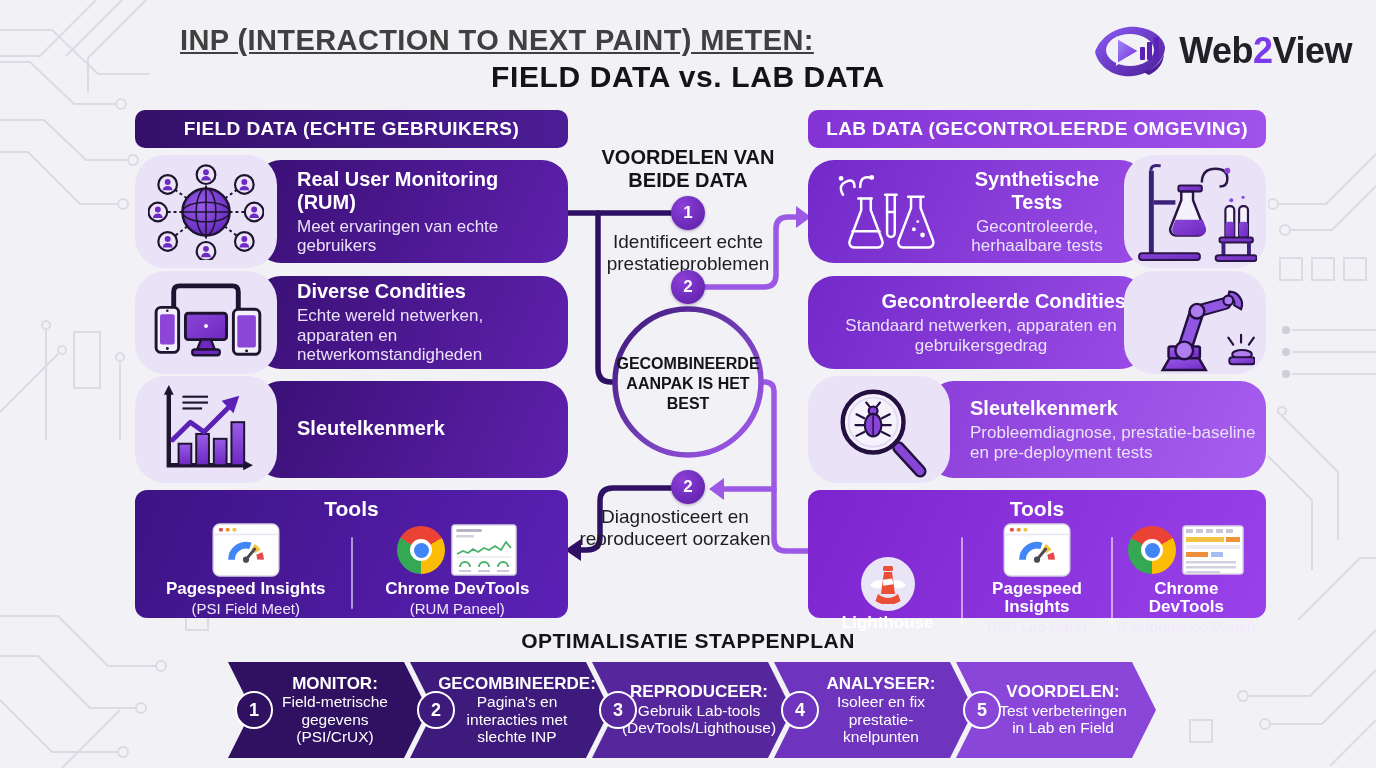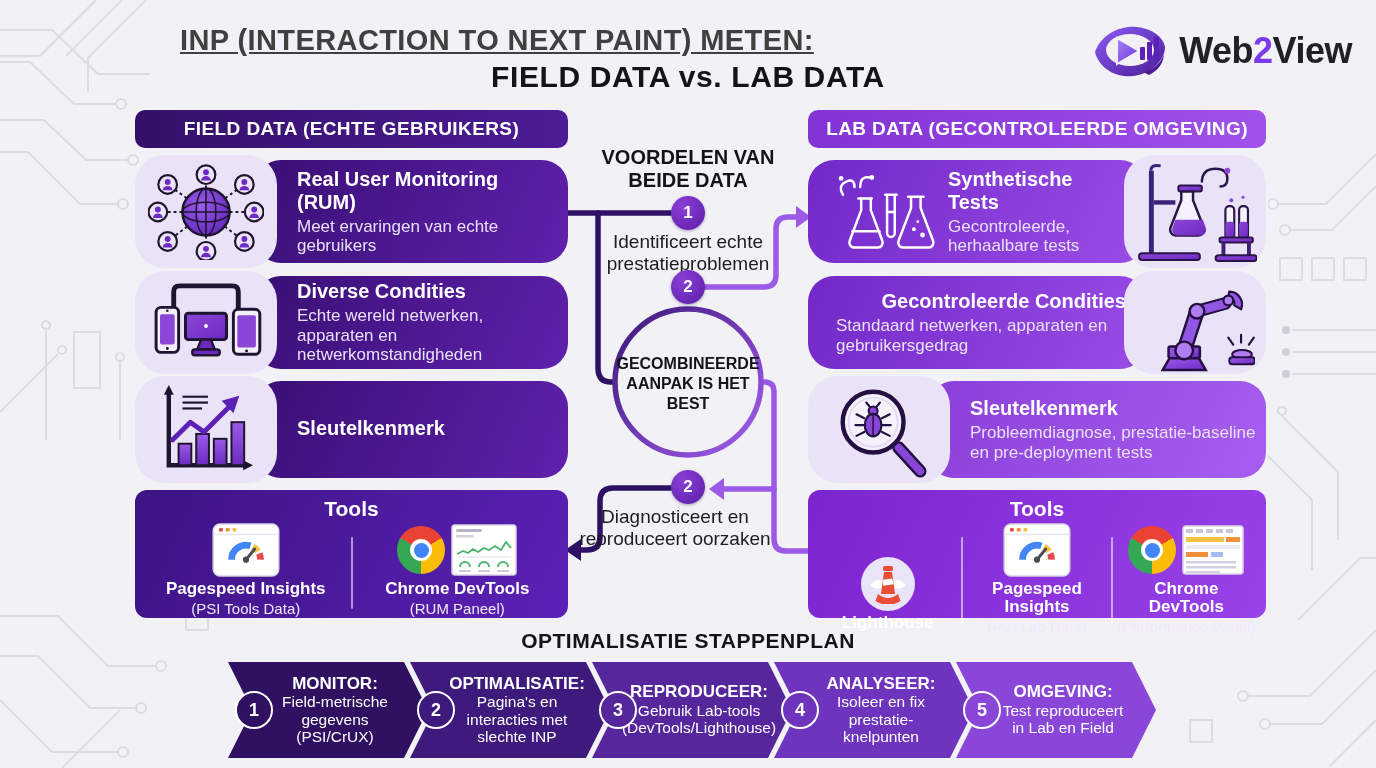--- a/index.html
+++ b/index.html
@@ -30,21 +30,21 @@
   .card{position:absolute;z-index:2;}
   .lcard{left:135px;width:433px;}
   .rcard{left:808px;width:458px;}
   .icon-box{position:absolute;top:-5px;bottom:-5px;width:142px;background:#eae3f8;
             border-radius:30px;display:flex;align-items:center;justify-content:center;z-index:2;}
   .icon-left{left:0;}
   .icon-right{right:0;}
   .body{position:absolute;top:0;bottom:0;border-radius:26px;display:flex;flex-direction:column;
         justify-content:center;z-index:1;}
   .body-left{left:120px;right:0;padding-left:42px;padding-right:8px;align-items:flex-start;text-align:left;}
-  .body-right{left:0;right:120px;padding-right:20px;padding-left:10px;align-items:flex-end;text-align:left;}
+  .body-right{left:0;right:120px;padding-right:20px;padding-left:10px;align-items:flex-end;text-align:center;}
   .field-bg{background:linear-gradient(115deg,#390f74,#5f21ad);}
   .lab-bg{background:linear-gradient(115deg,#7229c8,#9a4ce6);}
   .lab-bg-light{background:linear-gradient(115deg,#8b3fd9,#a75ef0);}
   .card-title{color:#fff;font-weight:bold;font-size:20px;line-height:1.15;margin-bottom:3px;}
   .card-desc{color:#e9e1f8;font-size:17px;line-height:1.14;}
   .w250{max-width:250px;} .w210{max-width:210px;} .w290{max-width:290px;} .w305{max-width:305px;}
   .body-row{flex-direction:row;align-items:center;justify-content:space-between;padding-left:22px;}
 
   
   .tools{border-radius:12px;display:flex;flex-direction:column;z-index:2;color:#fff;}
@@ -357,21 +357,21 @@
           <circle cx="9" cy="7" r="2.2" fill="#e5484d"></circle>
             <circle cx="16" cy="7" r="2.2" fill="#ef8f3a"></circle>
             <circle cx="23" cy="7" r="2.2" fill="#f3c43d"></circle>
           <path d="M20,38 A15,15 0 0 1 39.6,23.7" fill="none" stroke="#4285f4" stroke-width="7"></path>
           <path d="M42.3,24.8 A15,15 0 0 1 47.3,29.4" fill="none" stroke="#f3c43d" stroke-width="7"></path>
           <path d="M48.8,31.6 A15,15 0 0 1 50,38" fill="none" stroke="#e5484d" stroke-width="7"></path>
           <line x1="35" y1="38" x2="44" y2="27" stroke="#4a4a55" stroke-width="3" stroke-linecap="round"></line>
           <circle cx="35" cy="38" r="3.2" fill="#4a4a55"></circle>
         </svg>
         <div class="tool-name">Pagespeed Insights</div>
-        <div class="tool-sub">(PSI Tools Data)</div>
+        <div class="tool-sub">(PSI Field Meet)</div>
       </div>
       <div class="tool-div"></div>
       <div class="tool-col">
         <div class="tool-icon-row">
           <div class="chrome"></div>
           <svg width="66" height="52" viewBox="0 0 66 52">
             <rect x="1" y="1" width="64" height="50" rx="3" fill="#fff" stroke="#d9d4e4" stroke-width="1.5"></rect>
             <rect x="5" y="5" width="26" height="3" rx="1.5" fill="#b9b3c6"></rect>
             <rect x="5" y="11" width="18" height="2.5" rx="1" fill="#d4cfdf"></rect>
             <polyline points="6,30 12,27 17,29 22,25 27,28 33,24 38,26 44,22 50,26 55,18 60,24" fill="none" stroke="#49b26b" stroke-width="1.8"></polyline>
@@ -593,21 +593,21 @@
       <div class="chev-num" style="background: rgb(47, 16, 97);">1</div>
       <div class="chev-text">
         <div class="chev-title">MONITOR:</div>
         <div class="chev-desc">Field-metrische gegevens (PSI/CrUX)</div>
       </div>
     </div>
     <div class="step">
       <div class="chev-bg" style="background: rgb(62, 26, 124);"></div>
       <div class="chev-num" style="background: rgb(62, 26, 124);">2</div>
       <div class="chev-text">
-        <div class="chev-title">OPTIMALISATIE:</div>
+        <div class="chev-title">GECOMBINEERDE:</div>
         <div class="chev-desc">Pagina's en interacties met slechte INP</div>
       </div>
     </div>
     <div class="step">
       <div class="chev-bg" style="background: rgb(85, 38, 156);"></div>
       <div class="chev-num" style="background: rgb(85, 38, 156);">3</div>
       <div class="chev-text">
         <div class="chev-title">REPRODUCEER:</div>
         <div class="chev-desc">Gebruik Lab-tools (DevTools/Lighthouse)</div>
       </div>
@@ -617,19 +617,19 @@
       <div class="chev-num" style="background: rgb(110, 52, 189);">4</div>
       <div class="chev-text">
         <div class="chev-title">ANALYSEER:</div>
         <div class="chev-desc">Isoleer en fix prestatie-knelpunten</div>
       </div>
     </div>
     <div class="step">
       <div class="chev-bg" style="background: rgb(138, 70, 216);"></div>
       <div class="chev-num" style="background: rgb(138, 70, 216);">5</div>
       <div class="chev-text">
-        <div class="chev-title">OMGEVING:</div>
-        <div class="chev-desc">Test reproduceert in Lab en Field</div>
+        <div class="chev-title">VOORDELEN:</div>
+        <div class="chev-desc">Test verbeteringen in Lab en Field</div>
       </div>
     </div>
   </div>
 
 </div>
 
 </body></html>

